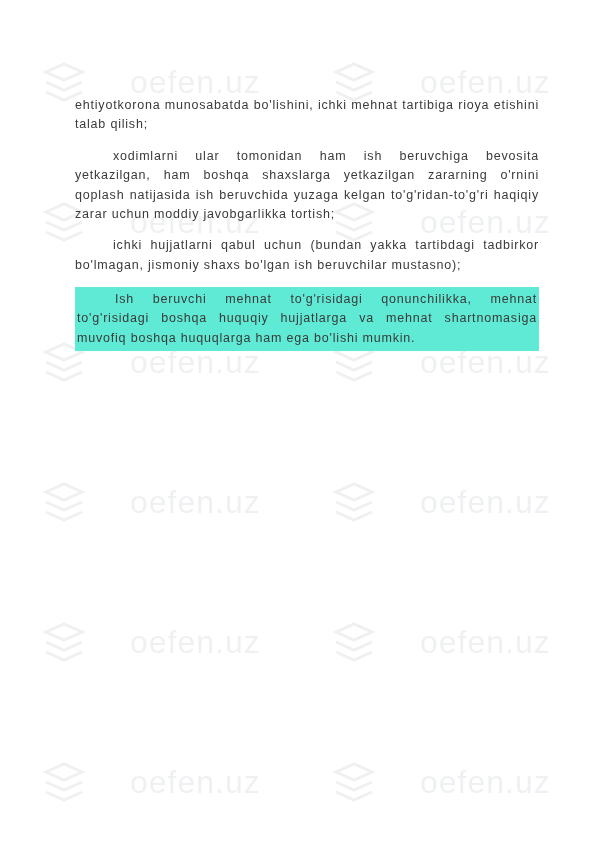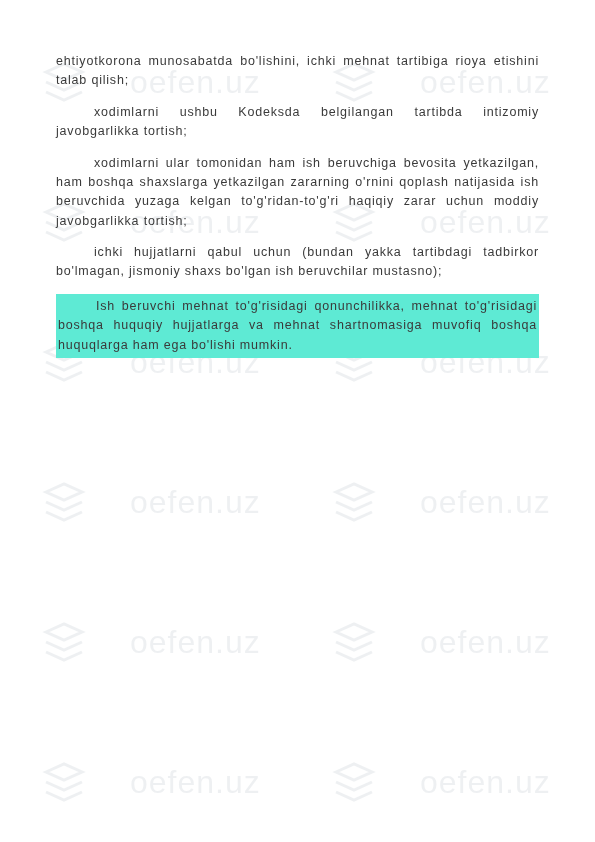--- a/index.html
+++ b/index.html
@@ -43,21 +43,22 @@
     .wm-text {
       font-size: 32px;
       font-weight: 500;
       color: #7a8a99;
       letter-spacing: 1px;
       font-family: Arial, sans-serif;
     }
     .content {
       position: relative;
       z-index: 1;
-      padding: 52px 56px 0 56px;
+      padding: 52px 56px 0 75px;
+      margin-top: 44px;
     }
     .para {
       font-size: 12.5px;
       line-height: 1.55;
       color: #3a3a3a;
       text-align: justify;
       letter-spacing: 0.8px;
       margin-bottom: 12px;
       text-indent: 38px;
     }
@@ -196,17 +197,16 @@
         <path d="M6 24 L24 32 L42 24"></path>
         <path d="M6 34 L24 42 L42 34"></path>
       </svg>
     </span>
     <span class="wm-text">oefen.uz</span>
   </div>
 </div>
 
 <div class="content">
   <p class="para first">ehtiyotkorona munosabatda bo'lishini, ichki mehnat tartibiga rioya etishini talab qilish;</p>
-  <p class="para">xodimlarni ushbu Kodeksda belgilangan tartibda intizomiy javobgarlikka tortish;</p>
   <p class="para">xodimlarni ular tomonidan ham ish beruvchiga bevosita yetkazilgan, ham boshqa shaxslarga yetkazilgan zararning o'rnini qoplash natijasida ish beruvchida yuzaga kelgan to'g'ridan-to'g'ri haqiqiy zarar uchun moddiy javobgarlikka tortish;</p>
   <p class="para">ichki hujjatlarni qabul uchun (bundan yakka tartibdagi tadbirkor bo'lmagan, jismoniy shaxs bo'lgan ish beruvchilar mustasno);</p>
   <p class="para highlight">Ish beruvchi mehnat to'g'risidagi qonunchilikka, mehnat to'g'risidagi boshqa huquqiy hujjatlarga va mehnat shartnomasiga muvofiq boshqa huquqlarga ham ega bo'lishi mumkin.</p>
 </div>
 
 </body></html>

